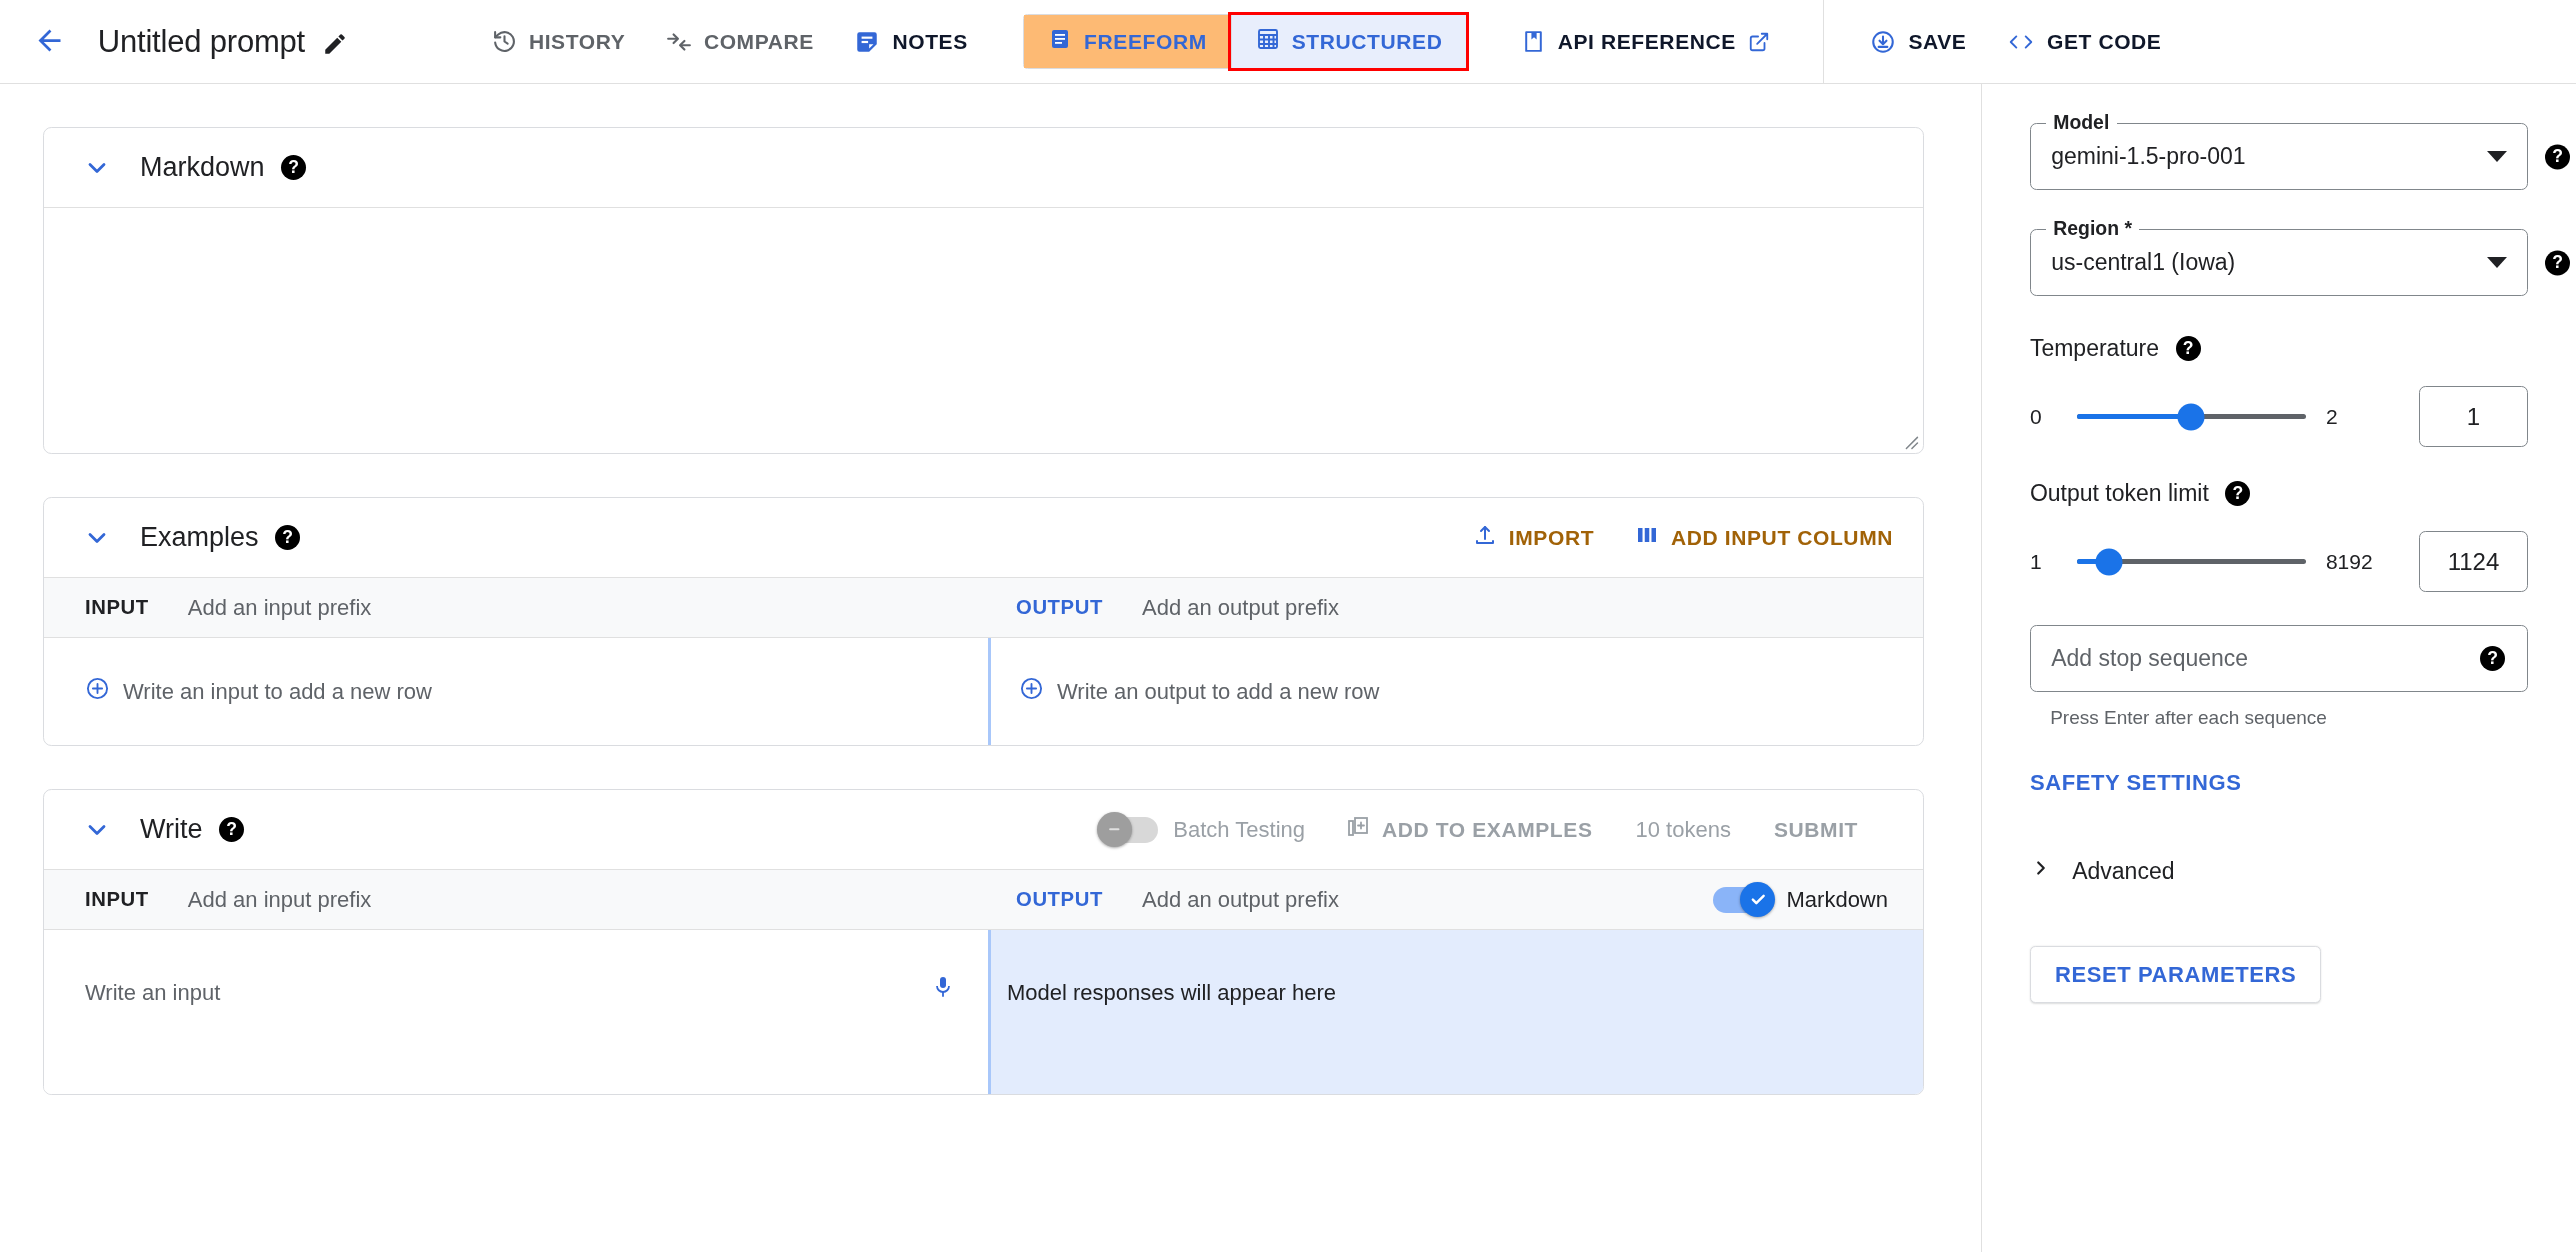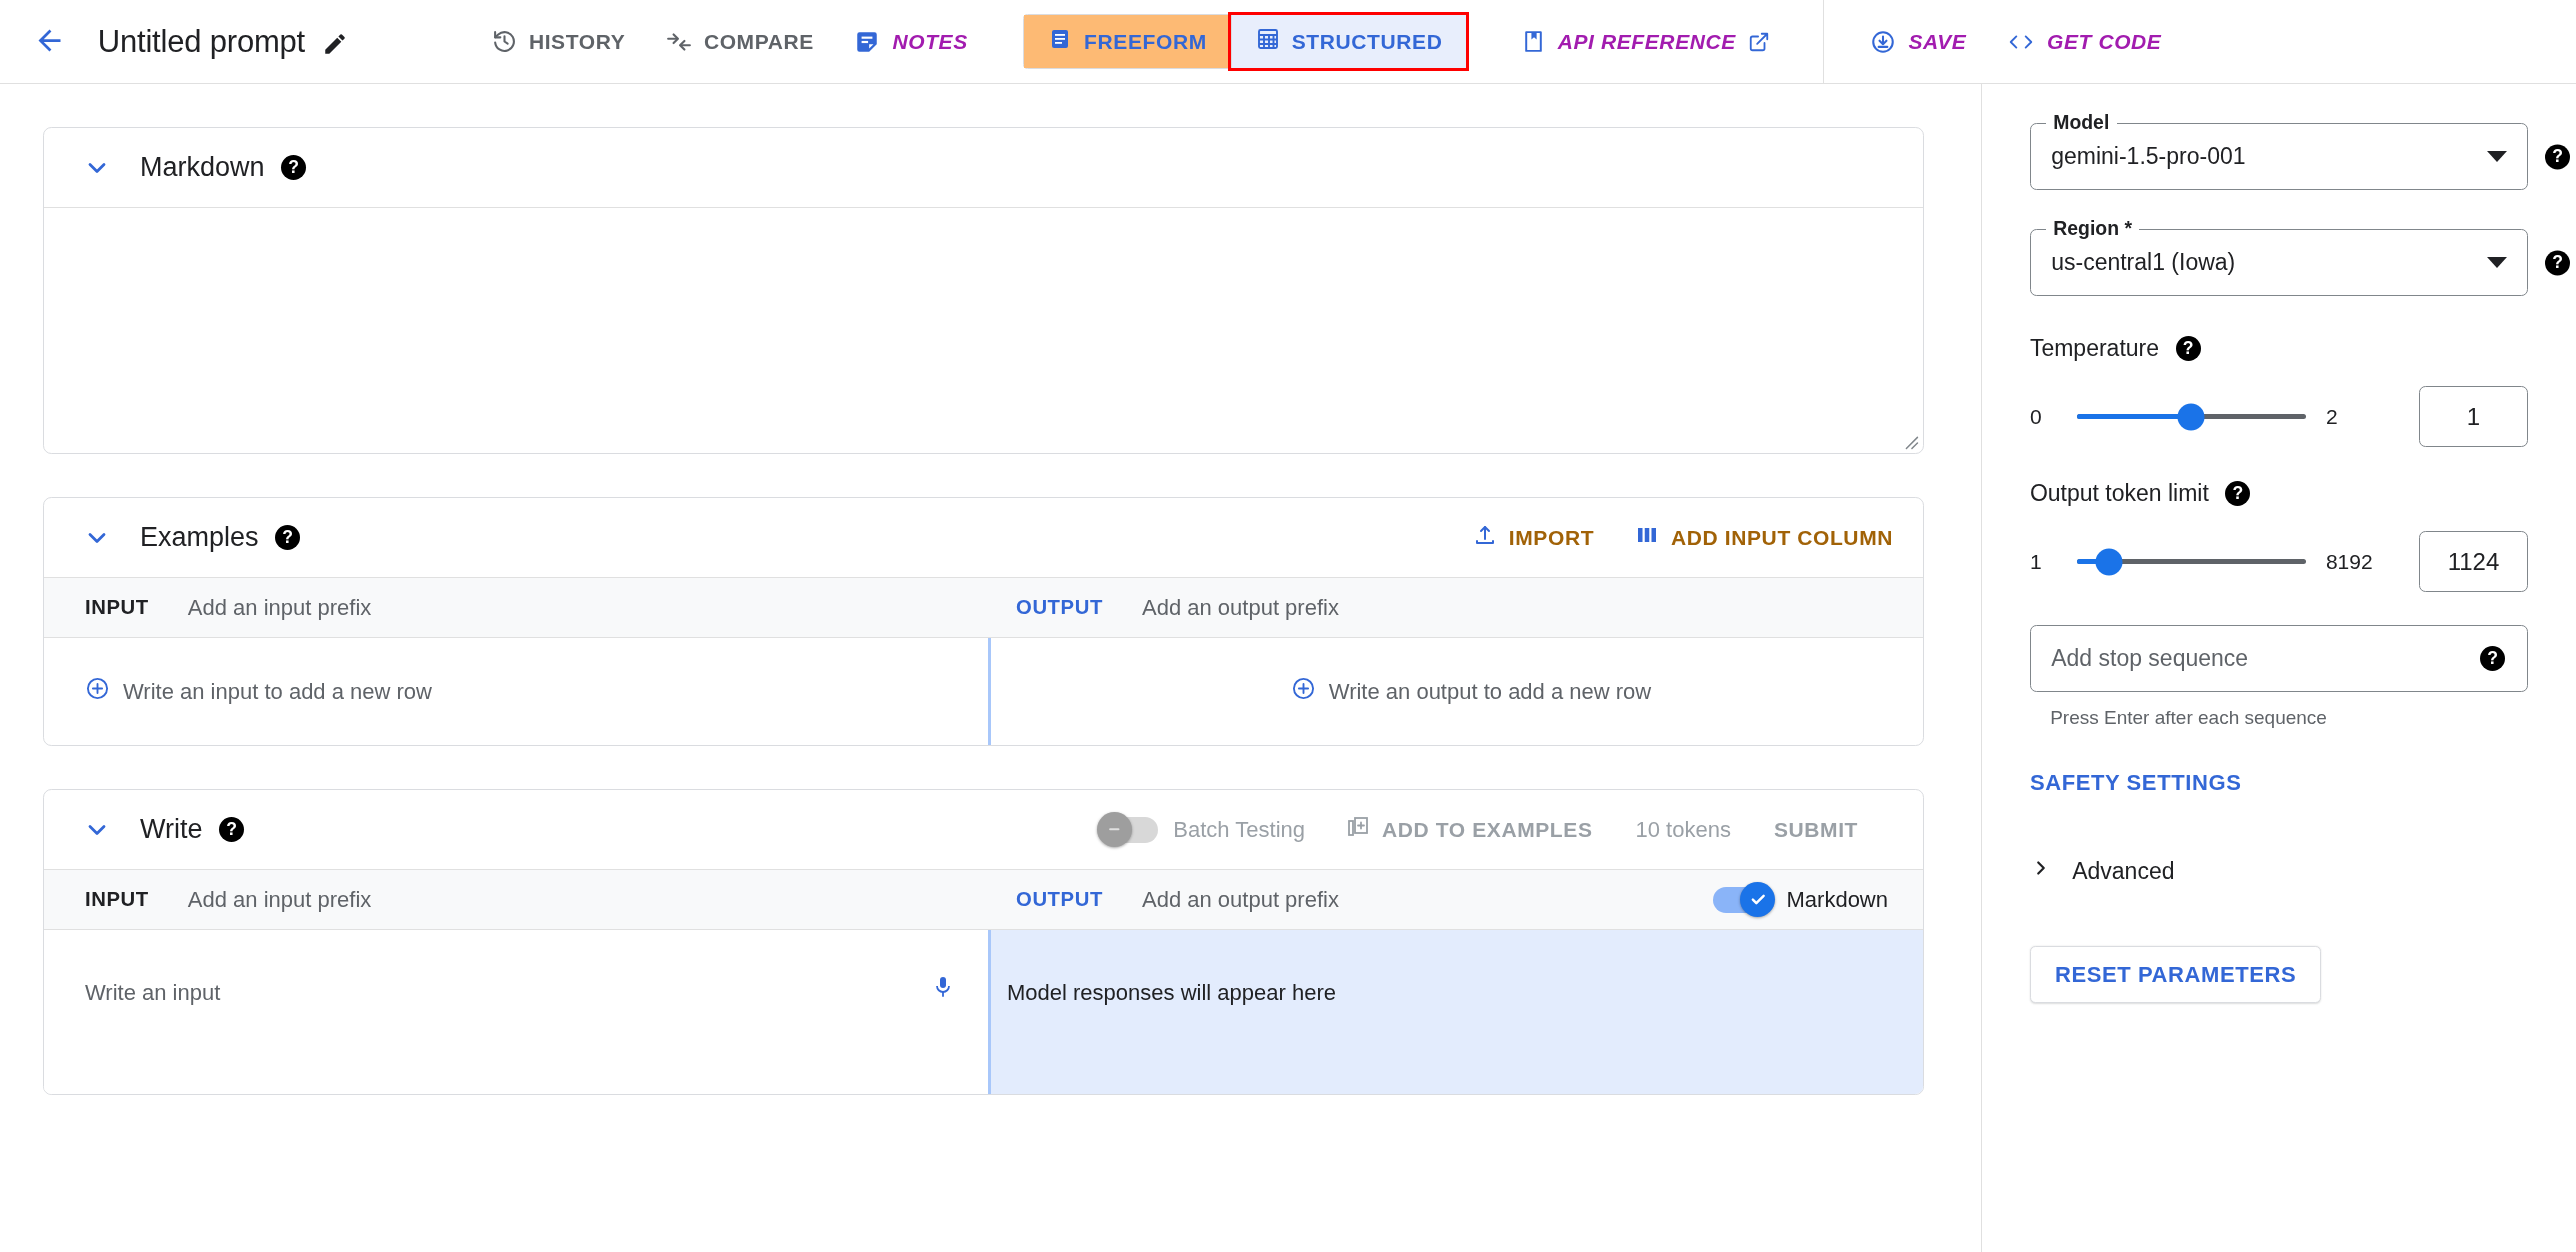--- a/index.html
+++ b/index.html
@@ -57,21 +57,21 @@
     padding: 0 20.3px;
     height: 52px;
     font-size: 21px;
     font-weight: bold;
     letter-spacing: 0.6px;
     color: #5f6368;
     cursor: pointer;
     white-space: nowrap;
     border-radius: 3.7px;
   }
-  .txtbtn.blue { color: #a21caf; font-style: italic; }
+  .txtbtn.blue { color: #0f172a; }
   .txtbtn .ic { display: flex; align-items: center; }
 
   .seg-wrap {
     display: flex;
     margin-left: 35px;
     border: 0.9px solid #dadce0;
     border-radius: 4.6px;
     overflow: visible;
     height: 55px;
     position: relative;
@@ -226,21 +226,20 @@
   .ex-rows { display: flex; height: 107px; }
   .ex-cell {
     display: flex;
     align-items: center;
     padding-left: 41px;
     height: 100%;
   }
   .ex-cell.right {
     border-left: 3.7px solid #a8c7fa;
     padding-left: 28px;
-    justify-content: center;
   }
   .addrow {
     display: flex;
     align-items: center;
     gap: 13px;
     font-size: 22px;
     color: #5f6368;
     cursor: pointer;
     white-space: nowrap;
   }

